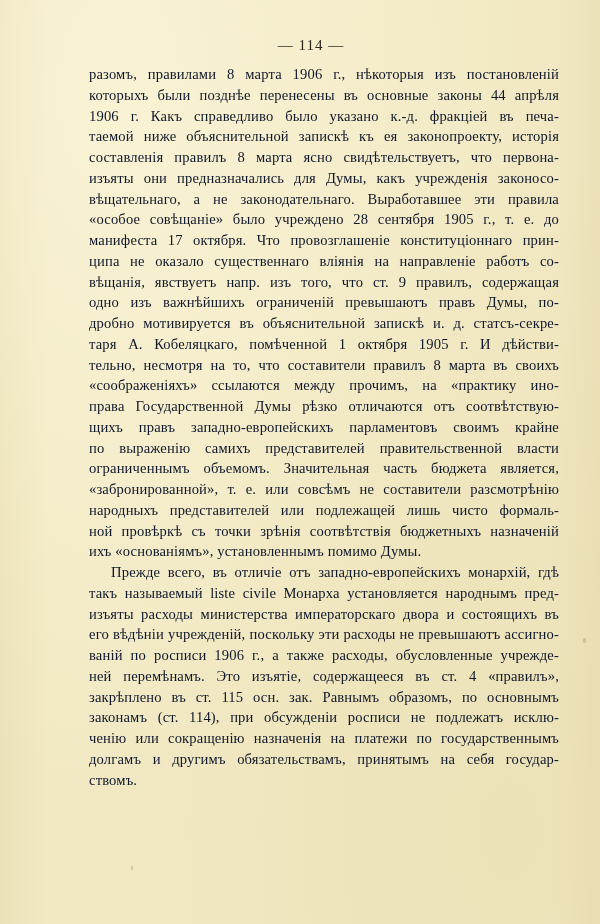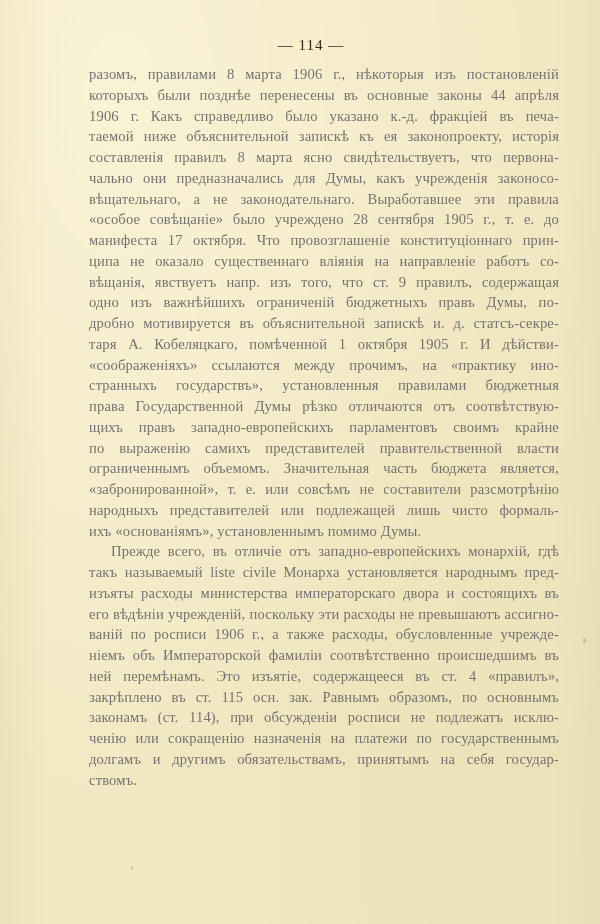--- a/index.html
+++ b/index.html
@@ -45,21 +45,21 @@
     }
     .line {
       display: block;
       height: 20.75px;
       line-height: 20.75px;
       font-family: "Liberation Serif", "DejaVu Serif", serif;
       font-size: 14.6px;
       white-space: nowrap;
       text-align: justify;
       text-align-last: justify;
-      color: #737373;
+      color: #0f172a;
       letter-spacing: 0.15px;
     }
     .line.last {
       text-align-last: left;
     }
     .line.indent {
       padding-left: 22px;
       box-sizing: border-box;
       font-family: Liberation Serif, serif;
     }
@@ -78,47 +78,47 @@
   <div class="page-number">— 114 —</div>
 
   <div class="text-block">
 
     <div class="paragraph">
       <span class="line">разомъ, правилами 8 марта 1906 г., нѣкоторыя изъ постановленій</span>
       <span class="line">которыхъ были позднѣе перенесены въ основные законы 44 апрѣля</span>
       <span class="line">1906 г. Какъ справедливо было указано к.-д. фракціей въ печа-</span>
       <span class="line">таемой ниже объяснительной запискѣ къ ея законопроекту, исторія</span>
       <span class="line">составленія правилъ 8 марта ясно свидѣтельствуетъ, что первона-</span>
-      <span class="line">чально они предназначались для Думы, какъ учрежденія законосо-</span>
+      <span class="line">изъяты они предназначались для Думы, какъ учрежденія законосо-</span>
       <span class="line">вѣщательнаго, а не законодательнаго. Выработавшее эти правила</span>
       <span class="line">«особое совѣщаніе» было учреждено 28 сентября 1905 г., т. е. до</span>
       <span class="line">манифеста 17 октября. Что провозглашеніе конституціоннаго прин-</span>
       <span class="line">ципа не оказало существеннаго вліянія на направленіе работъ со-</span>
       <span class="line">вѣщанія, явствуетъ напр. изъ того, что ст. 9 правилъ, содержащая</span>
-      <span class="line">одно изъ важнѣйшихъ ограниченій бюджетныхъ правъ Думы, по-</span>
+      <span class="line">одно изъ важнѣйшихъ ограниченій превышаютъ правъ Думы, по-</span>
       <span class="line">дробно мотивируется въ объяснительной запискѣ и. д. статсъ-секре-</span>
       <span class="line">таря А. Кобеляцкаго, помѣченной 1 октября 1905 г. И дѣйстви-</span>
+      <span class="line">тельно, несмотря на то, что составители правилъ 8 марта въ своихъ</span>
       <span class="line">«соображеніяхъ» ссылаются между прочимъ, на «практику ино-</span>
-      <span class="line">странныхъ государствъ», установленныя правилами бюджетныя</span>
       <span class="line">права Государственной Думы рѣзко отличаются отъ соотвѣтствую-</span>
       <span class="line">щихъ правъ западно-европейскихъ парламентовъ своимъ крайне</span>
       <span class="line">по выраженію самихъ представителей правительственной власти</span>
       <span class="line">ограниченнымъ объемомъ. Значительная часть бюджета является,</span>
       <span class="line">«забронированной», т. е. или совсѣмъ не составители разсмотрѣнію</span>
       <span class="line">народныхъ представителей или подлежащей лишь чисто формаль-</span>
+      <span class="line">ной провѣркѣ съ точки зрѣнія соотвѣтствія бюджетныхъ назначеній</span>
       <span class="line last">ихъ «основаніямъ», установленнымъ помимо Думы.</span>
     </div>
 
     <div class="paragraph">
       <span class="line indent">Прежде всего, въ отличіе отъ западно-европейскихъ монархій, гдѣ</span>
       <span class="line">такъ называемый liste civile Монарха установляется народнымъ пред-</span>
       <span class="line">изъяты расходы министерства императорскаго двора и состоящихъ въ</span>
       <span class="line">его вѣдѣніи учрежденій, поскольку эти расходы не превышаютъ ассигно-</span>
       <span class="line">ваній по росписи 1906 г., а также расходы, обусловленные учрежде-</span>
-      <span class="line">ніемъ объ Императорской фамиліи соотвѣтственно происшедшимъ въ</span>
       <span class="line">ней перемѣнамъ. Это изъятіе, содержащееся въ ст. 4 «правилъ»,</span>
       <span class="line">закрѣплено въ ст. 115 осн. зак. Равнымъ образомъ, по основнымъ</span>
       <span class="line">законамъ (ст. 114), при обсужденіи росписи не подлежатъ исклю-</span>
       <span class="line">ченію или сокращенію назначенія на платежи по государственнымъ</span>
       <span class="line">долгамъ и другимъ обязательствамъ, принятымъ на себя государ-</span>
       <span class="line last">ствомъ.</span>
     </div>
 
   </div>
 

